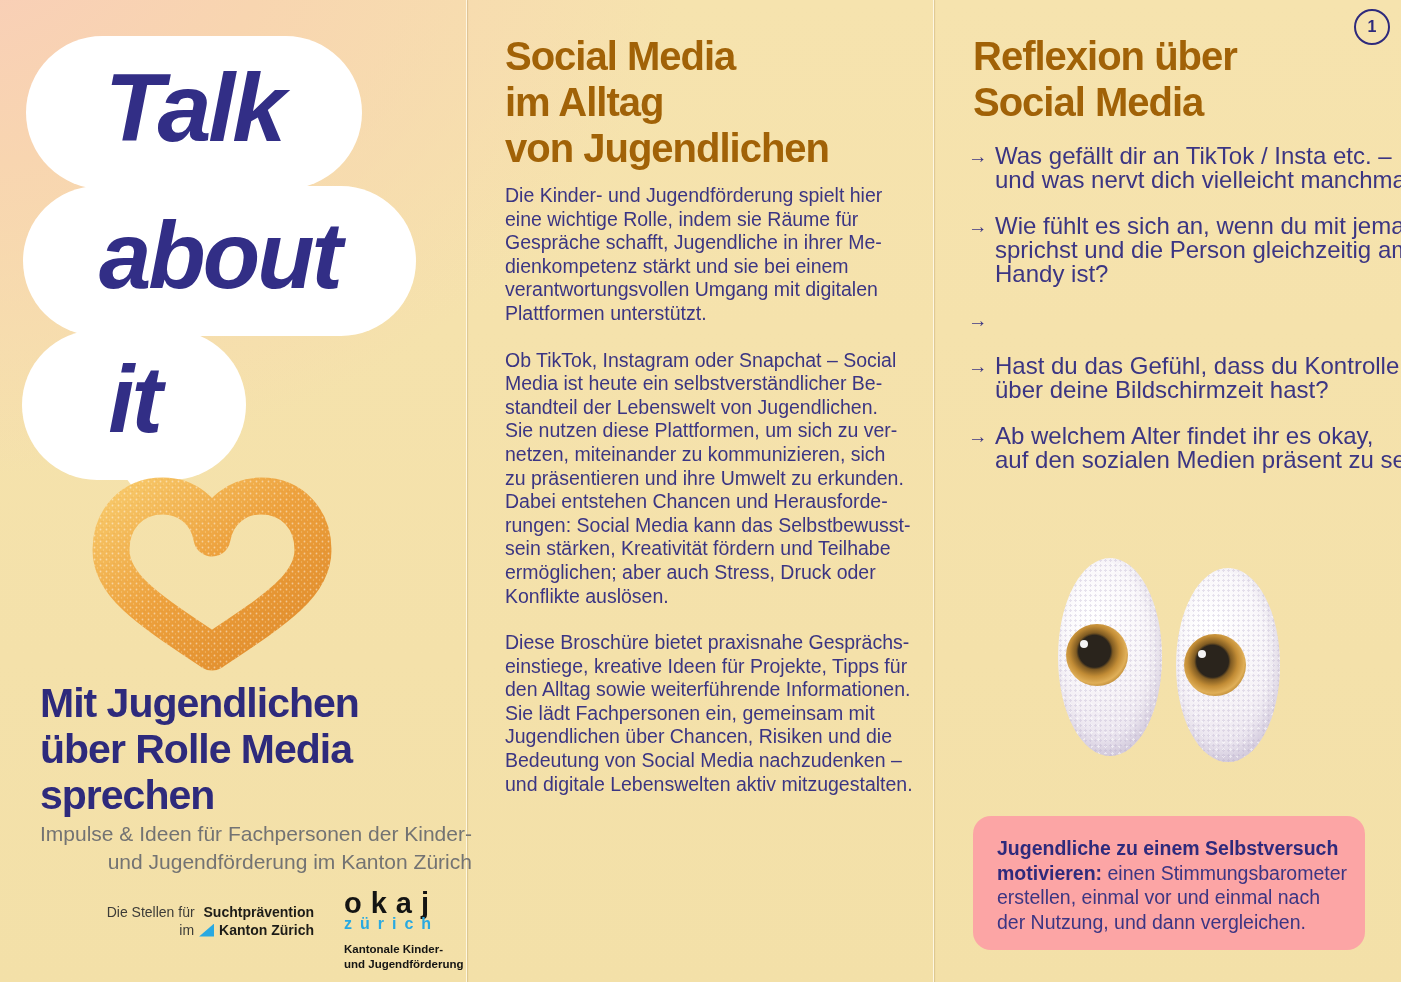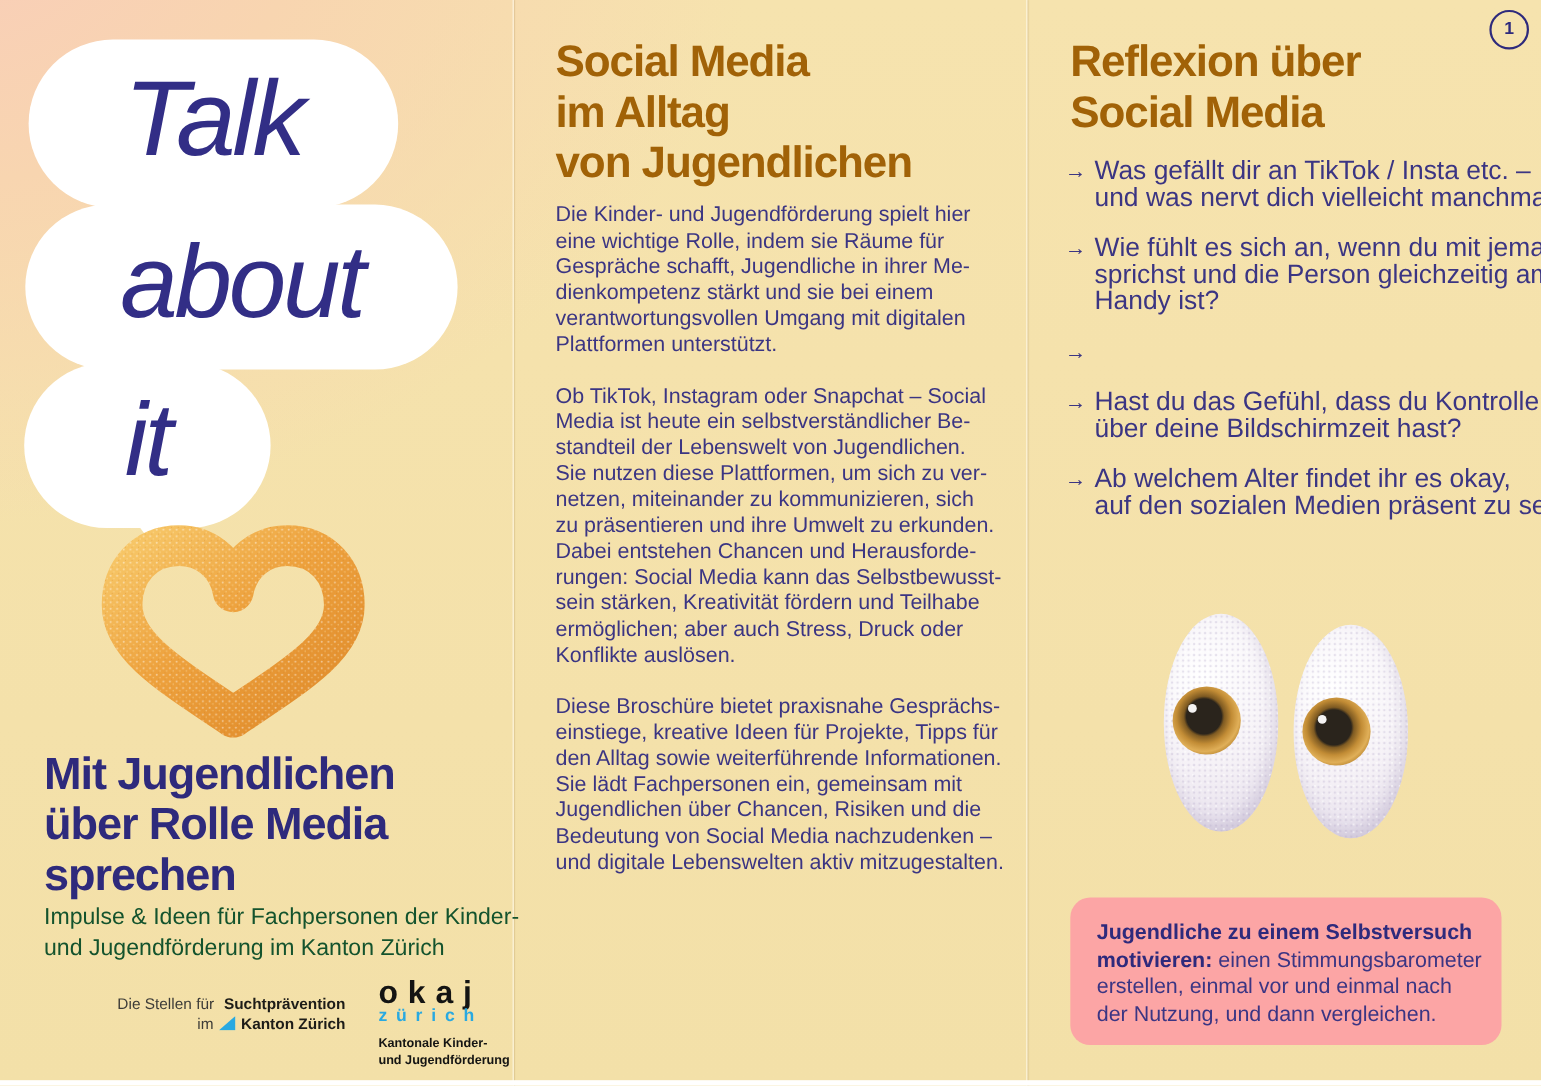--- a/index.html
+++ b/index.html
@@ -9,33 +9,33 @@
     background:
       radial-gradient(1150px 860px at -70px -90px, #f9ccba 0%, #f8d5b0 30%, rgba(246,224,171,0) 66%),
       linear-gradient(180deg,#f6e3ae 0%,#f3e0a8 100%);
     color:#2e2a7c;
   }
   .fold{position:absolute;top:0;bottom:0;width:1px;background:rgba(255,250,235,.85);box-shadow:1px 0 1px rgba(146,115,66,.28);}
   .bottom-strip{position:absolute;left:0;right:0;bottom:0;height:5px;background:#fff;}
 
   
   .bubble{position:absolute;background:#fff;display:flex;align-items:center;justify-content:center;}
-  .bubble .btxt{font-style:italic;font-weight:normal;color:#322e86;letter-spacing:-3px;transform:translateY(-5px);}
+  .bubble .btxt{font-style:italic;font-weight:bold;color:#322e86;letter-spacing:-3px;transform:translateY(-5px);}
   .bubble-talk{left:26px;top:36px;width:336px;height:153px;border-radius:77px;}
   .bubble-talk .btxt{font-size:97px;}
   .bubble-about{left:23px;top:186px;width:393px;height:150px;border-radius:75px;}
   .bubble-about .btxt{font-size:94px;}
   .bubble-it{left:22px;top:330px;width:224px;height:150px;border-radius:75px;}
   .bubble-it .btxt{font-size:94px;}
   .bubble-tail{position:absolute;left:120px;top:470px;width:46px;height:38px;background:#fff;
     clip-path:polygon(0 0,100% 0,62% 100%);}
   .heart-wrap{position:absolute;left:86px;top:474px;width:252px;height:200px;}
   .left-title{position:absolute;left:40px;top:680px;font-size:41px;line-height:46px;font-weight:bold;
     letter-spacing:-1px;white-space:pre;color:#2e2a7c;}
-  .left-subtitle{position:absolute;left:40px;top:820px;font-size:21px;line-height:28px;color:#14532d;white-space:pre;}
+  .left-subtitle{position:absolute;left:40px;top:820px;font-size:21px;line-height:28px;color:#737373;white-space:pre;text-align:right;}
 
   .logo-sucht{position:absolute;left:112px;top:903px;width:202px;font-size:14px;line-height:18px;color:#3d3c38;}
   .logo-sucht .row{display:flex;justify-content:flex-end;align-items:center;gap:5px;white-space:pre;}
   .logo-sucht .b{font-weight:bold;color:#1d1c18;}
   .tri{display:inline-block;width:15px;height:13px;background:#29a9e1;
     clip-path:polygon(100% 0,100% 100%,0 100%);}
   .logo-okaj{position:absolute;left:344px;top:889px;color:#141413;}
   .logo-okaj .word{font-size:29px;font-weight:bold;letter-spacing:9px;line-height:28px;}
   .logo-okaj .city{font-size:16px;font-weight:bold;letter-spacing:8px;color:#29a9e1;line-height:13px;}
   .logo-okaj .sub{font-size:11.5px;font-weight:bold;line-height:15px;margin-top:12px;white-space:pre;}

